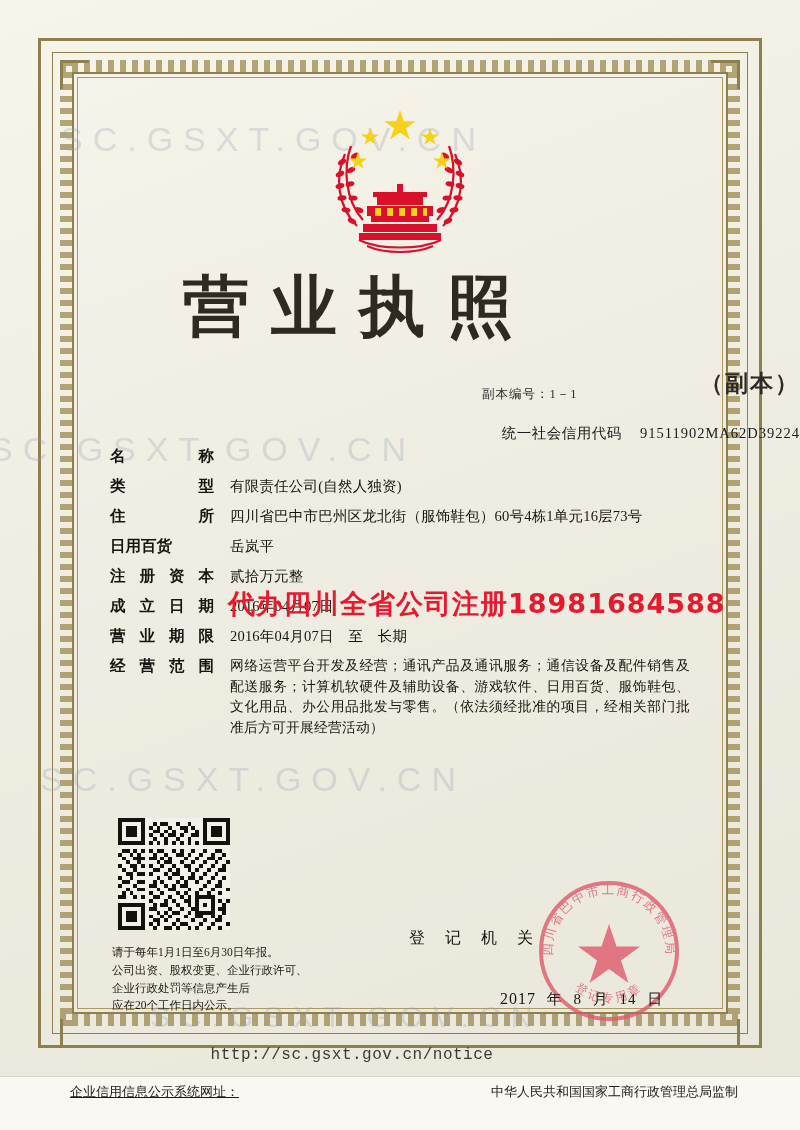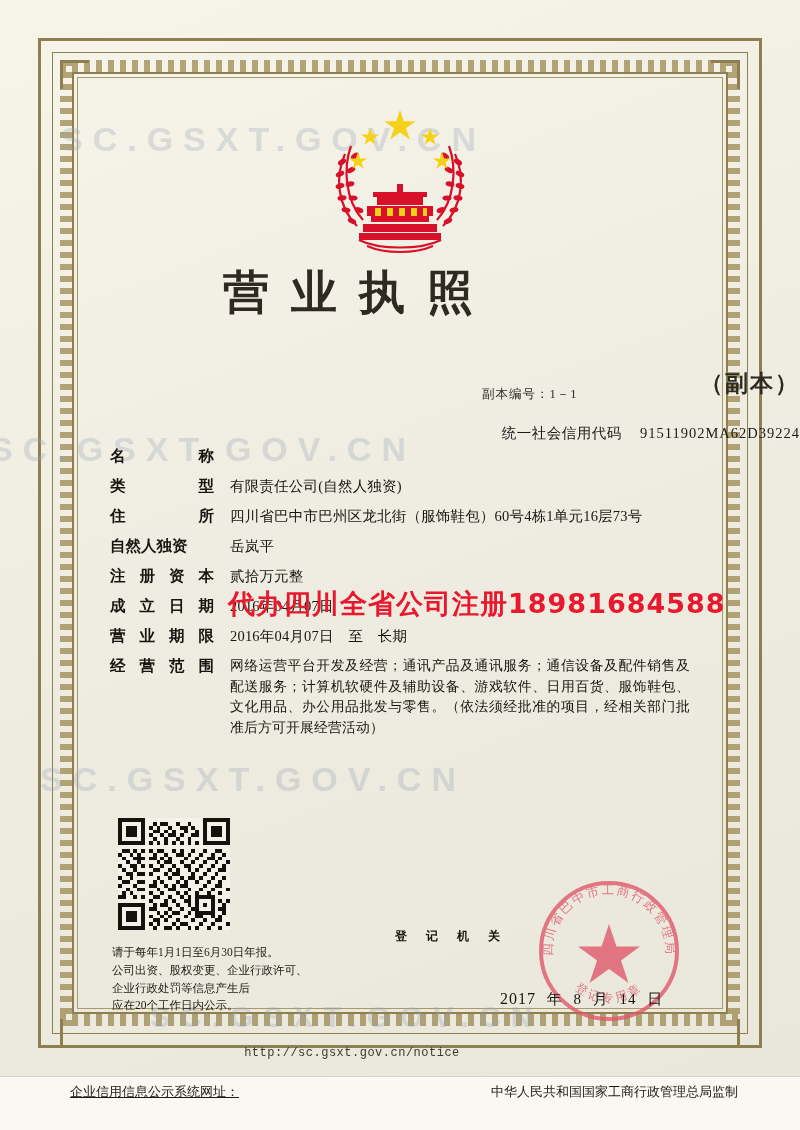--- a/index.html
+++ b/index.html
@@ -83,21 +83,21 @@
     position: absolute;
     left: 0; top: 0; width: 800px; height: 1130px;
     pointer-events: none;
     overflow: hidden;
   }
   .wm-line {
     position: absolute;
     white-space: nowrap;
     color: rgba(150,165,180,.30);
     font-family: "Liberation Sans", sans-serif;
-    font-weight: bold;
+    font-weight: normal;
     letter-spacing: 10px;
   }
   .wm1 { top: 120px; left: 60px; font-size: 34px; }
   .wm2 { top: 430px; left: -10px; font-size: 34px; }
   .wm3 { top: 760px; left: 40px; font-size: 34px; }
   .wm4 { top: 1000px; left: 150px; font-size: 30px; }
 
   
   .emblem-wrap {
     position: absolute;
@@ -108,21 +108,21 @@
   }
 
   
   .title {
     position: absolute;
     top: 262px;
     left: 0; width: 696px;
     text-align: center;
     font-family: "DejaVu Serif", serif;
     font-weight: bold;
-    font-size: 46px;
+    font-size: 66px;
     letter-spacing: 22px;
     text-indent: 22px;
     color: #2e2a22;
   }
   .subtitle {
     position: absolute;
     top: 368px;
     left: 0; width: 800px;
     text-align: right;
     font-size: 23px;
@@ -215,24 +215,24 @@
     left: 112px;
     top: 944px;
     font-size: 11.5px;
     line-height: 1.55;
     color: #1c1a14;
   }
 
   
   .reg-auth {
     position: absolute;
-    left: 395px;
+    left: 409px;
     top: 928px;
-    font-size: 12px;
-    font-weight: bold;
+    font-size: 16px;
+    font-weight: normal;
     letter-spacing: 8px;
     color: #17150f;
   }
   .reg-date {
     position: absolute;
     left: 500px;
     top: 990px;
     font-size: 15px;
     color: #17150f;
     letter-spacing: 1px;
@@ -248,21 +248,21 @@
     opacity: .78;
   }
 
   
   .url-strip {
     position: absolute;
     left: 0; top: 1046px;
     width: 704px;
     text-align: center;
     font-family: "Liberation Mono", monospace;
-    font-size: 12px;
+    font-size: 16px;
     color: #3b3a33;
     letter-spacing: .5px;
   }
   .footer {
     position: absolute;
     left: 0; top: 1076px;
     width: 800px;
     height: 54px;
     background: #faf8f2;
     border-top: 1px solid #d9d5c7;
@@ -407,21 +407,21 @@
 
     <div class="row">
       <div class="label spread">
         <span>住</span>
           <span>所</span>
       </div>
       <div class="value">四川省巴中市巴州区龙北街（服饰鞋包）60号4栋1单元16层73号</div>
     </div>
 
     <div class="row">
-      <div class="label">自然人独资</div>
+      <div class="label">日用百货</div>
       <div class="value">岳岚平</div>
     </div>
 
     <div class="row">
       <div class="label spread">
         <span>注</span>
           <span>册</span>
           <span>资</span>
           <span>本</span>
       </div>

